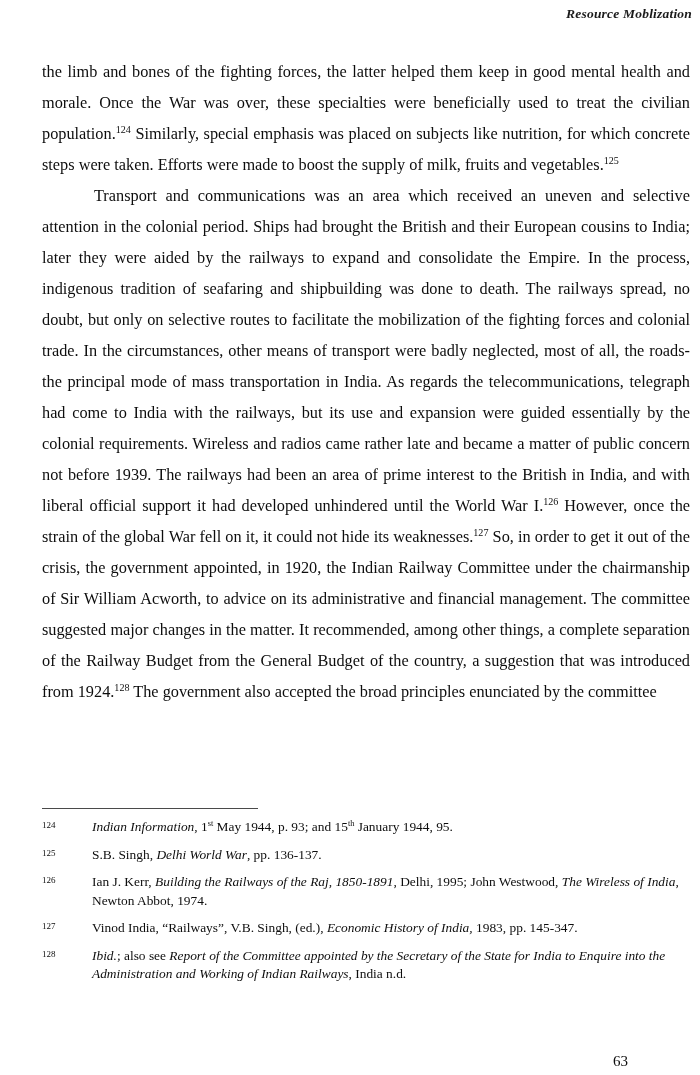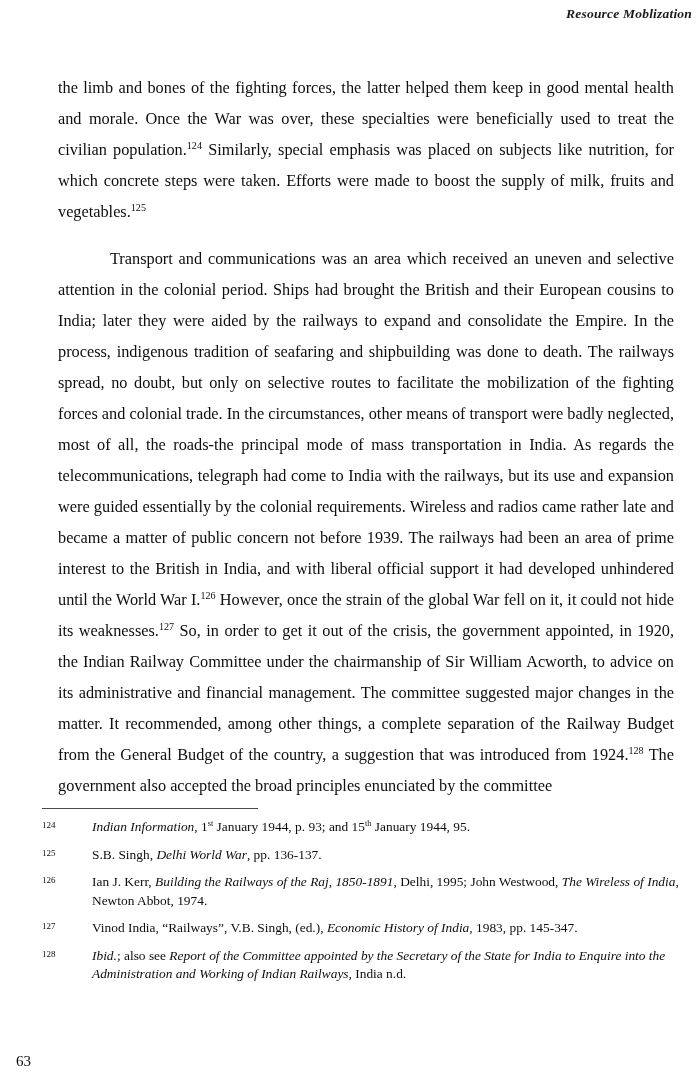--- a/index.html
+++ b/index.html
@@ -33,21 +33,21 @@
     letter-spacing: 0.2px;
     color: #1a1a1a;
   }
   .body-col {
     position: absolute;
     left: 26px;
     top: 56px;
     width: 648px;
   }
   p.para {
-    margin: 16px;
+    margin: 0;
     text-align: justify;
     text-justify: inter-word;
     font-size: 16.3px;
     line-height: 31px;
     color: #0d0d0d;
   }
   p.indent {
     text-indent: 52px;
   }
   sup {
@@ -84,21 +84,21 @@
     top: -2px;
     font-size: 9px;
     vertical-align: super;
   }
   .fn i, .para i { font-style: italic; text-align: center; }
   .page-number {
     position: absolute;
     left: 0;
     top: 1053px;
     width: 612px;
-    text-align: left;
+    text-align: right;
     font-size: 15px;
     color: #0d0d0d;
   }
 </style>
 </head>
 <body>
 
 <div class="page">
 
   <div class="running-head">Resource Moblization</div>
@@ -109,21 +109,21 @@
 
     <p class="para indent"><span>Transport and communications was an area which received an uneven and selective attention in the colonial period. Ships had brought the British and their European cousins to India; later they were aided by the railways to expand and consolidate the Empire. In the process, indigenous tradition of seafaring and shipbuilding was done to death. The railways spread, no doubt, but only on selective routes to facilitate the mobilization of the fighting forces and colonial trade. In the circumstances, other means of transport were badly neglected, most of all, the roads-the principal mode of mass transportation in India. As regards the telecommunications, telegraph had come to India with the railways, but its use and expansion were guided essentially by the colonial requirements. Wireless and radios came rather late and became a matter of public concern not before 1939. The railways had been an area of prime interest to the British in India, and with liberal official support it had developed unhindered until the World War I.</span><sup>126</sup><span> However, once the strain of the global War fell on it, it could not hide its weaknesses.</span><sup>127</sup><span> So, in order to get it out of the crisis, the government appointed, in 1920, the Indian Railway Committee under the chairmanship of Sir William Acworth, to advice on its administrative and financial management. The committee suggested major changes in the matter. It recommended, among other things, a complete separation of the Railway Budget from the General Budget of the country, a suggestion that was introduced from 1924.</span><sup>128</sup><span> The government also accepted the broad principles enunciated by the committee</span></p>
 
   </div>
 
   <div class="fn-sep"></div>
 
   <div class="footnotes">
 
     <div class="fn">
-      <span class="fn-num">124</span><i>Indian Information</i><span>, 1</span><sup>st</sup><span> January 1944, p. 93; and 15</span><sup>th</sup><span> January 1944, 95.</span>
+      <span class="fn-num">124</span><i>Indian Information</i><span>, 1</span><sup>st</sup><span> May 1944, p. 93; and 15</span><sup>th</sup><span> January 1944, 95.</span>
     </div>
 
     <div class="fn">
       <span class="fn-num">125</span><span>S.B. Singh, </span><i>Delhi World War</i><span>, pp. 136-137.</span>
     </div>
 
     <div class="fn">
       <span class="fn-num">126</span><span>Ian J. Kerr, </span><i>Building the Railways of the Raj, 1850-1891</i><span>, Delhi, 1995; John Westwood, </span><i>The Wireless of India</i><span>, Newton Abbot, 1974.</span>
     </div>
 

